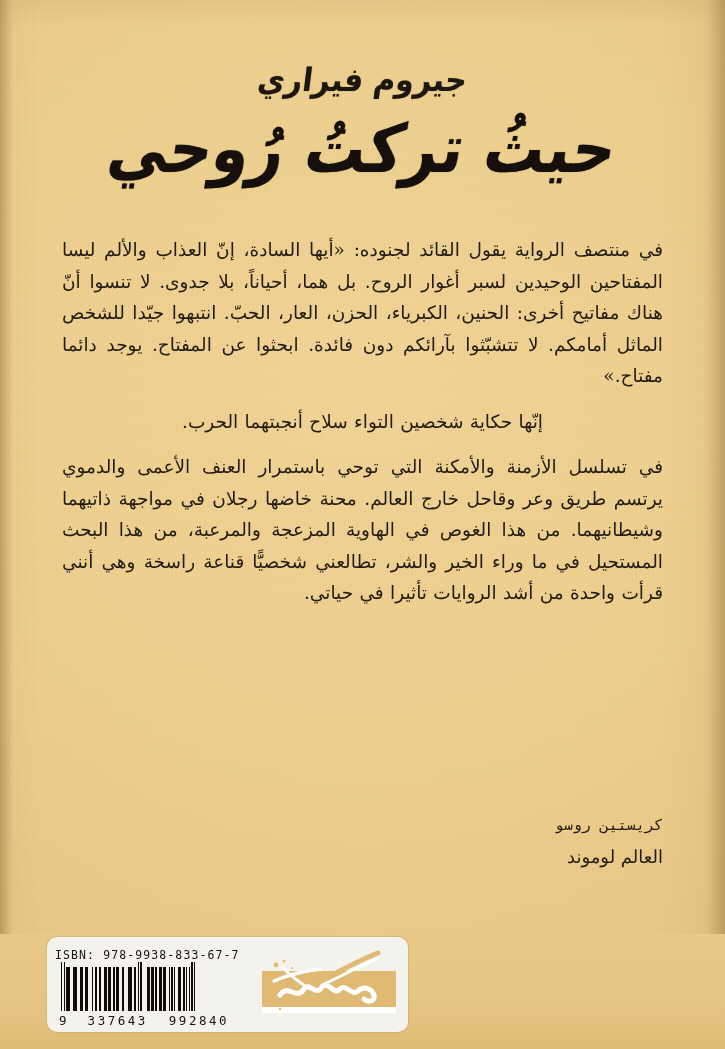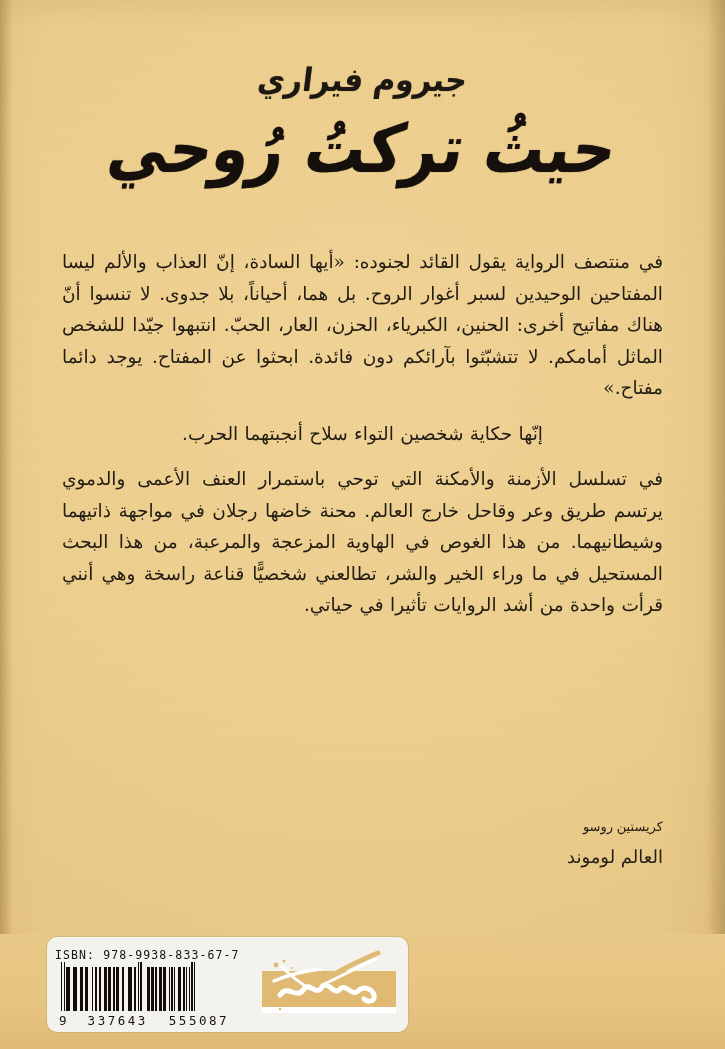--- a/index.html
+++ b/index.html
@@ -79,21 +79,20 @@
 
   
   .body-block {
     position: absolute;
     top: 234px;
     right: 62px;
     left: 62px;
     direction: rtl;
     text-align: justify;
     text-align-last: right;
-    margin-top: 12px;
   }
   .para {
     font-family: "DejaVu Serif", "Liberation Serif", serif;
     font-size: 18.5px;
     line-height: 31.5px;
     color: #231c14;
     margin: 0 0 14px 0;
     text-align: justify;
     text-justify: inter-word;
     word-spacing: 0.5px;
@@ -106,22 +105,22 @@
 
   
   .attribution {
     position: absolute;
     top: 812px;
     right: 62px;
     direction: rtl;
     text-align: right;
   }
   .attr-name {
-    font-family: Liberation Sans, sans-serif;
-    font-size: 13px;
+    font-family: Liberation Mono, monospace;
+    font-size: 15px;
     line-height: 30px;
     color: #231c14;
     display: block;
   }
   .attr-source {
     font-family: "DejaVu Serif", "Liberation Serif", serif;
     font-size: 18px;
     line-height: 30px;
     color: #231c14;
     display: block;
@@ -312,21 +311,21 @@
           <span class="gap" style="width: 1.35px;"></span>
           <span style="width: 1.35px;"></span>
           <span class="gap" style="width: 1.35px;"></span>
           <span class="tall" style="width: 1.35px;"></span>
           <span class="gap" style="width: 1.35px;"></span>
           <span class="tall" style="width: 1.35px;"></span>
         </div>
       <div class="digits">
         <span class="lead">9</span>
         <span>337643</span>
-        <span>555087</span>
+        <span>992840</span>
       </div>
     </div>
 
     <div class="logo">
       <svg viewBox="0 0 138 80" width="138" height="80" aria-hidden="true">
         <defs>
           <clipPath id="logoclip">
             <path d="M4 2 H128 a10 10 0 0 1 10 10 V68 a10 10 0 0 1 -10 10 H4 a0 0 0 0 1 0 0 V2 Z"></path>
           </clipPath>
         </defs>

